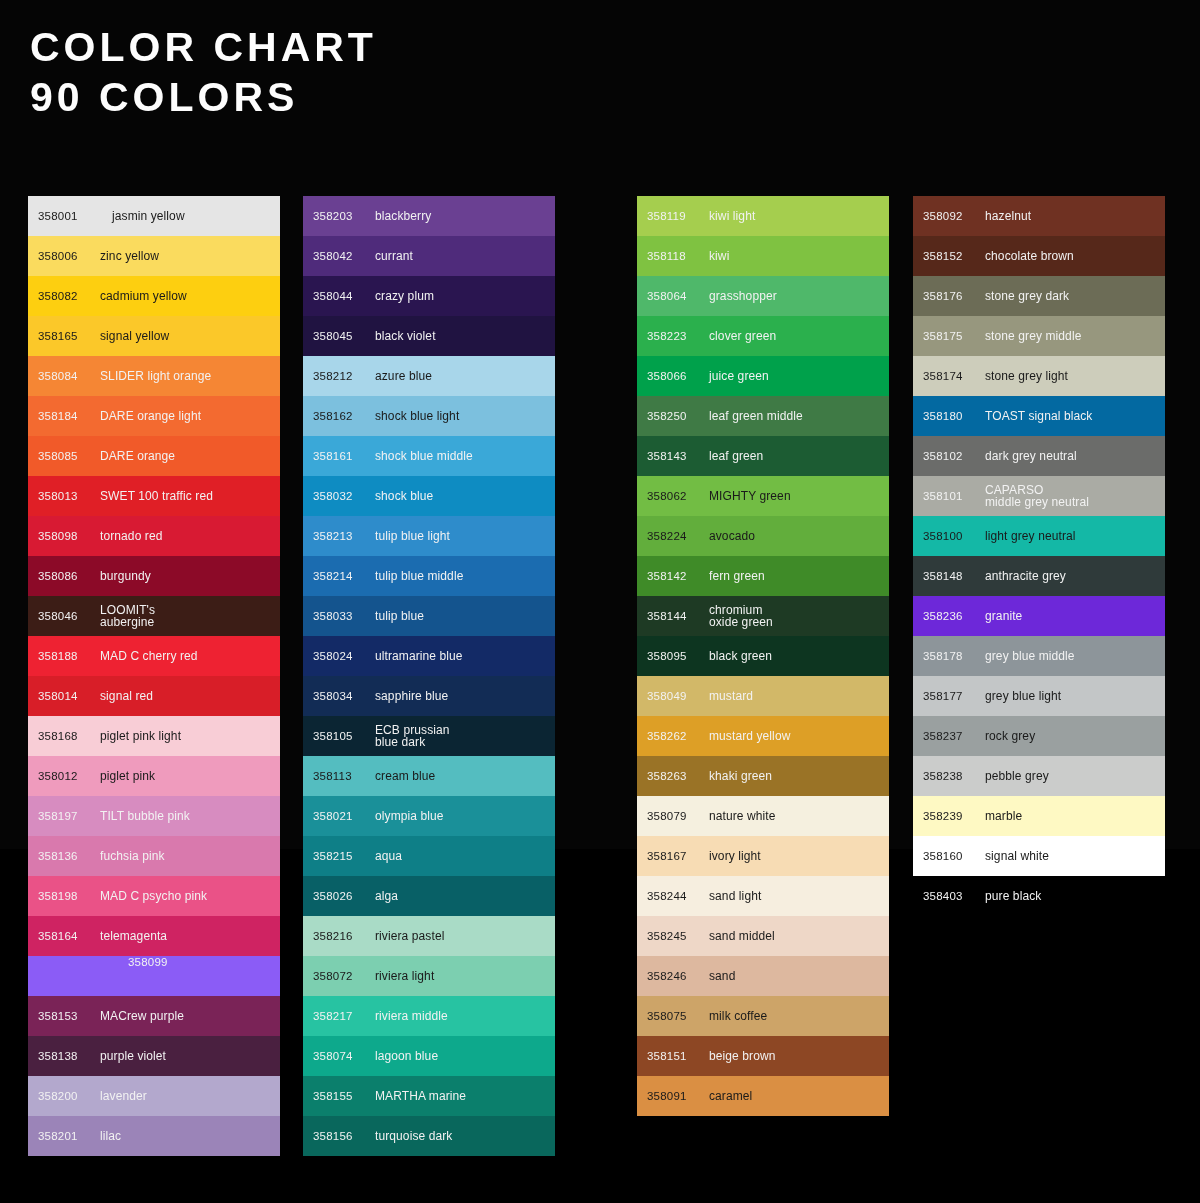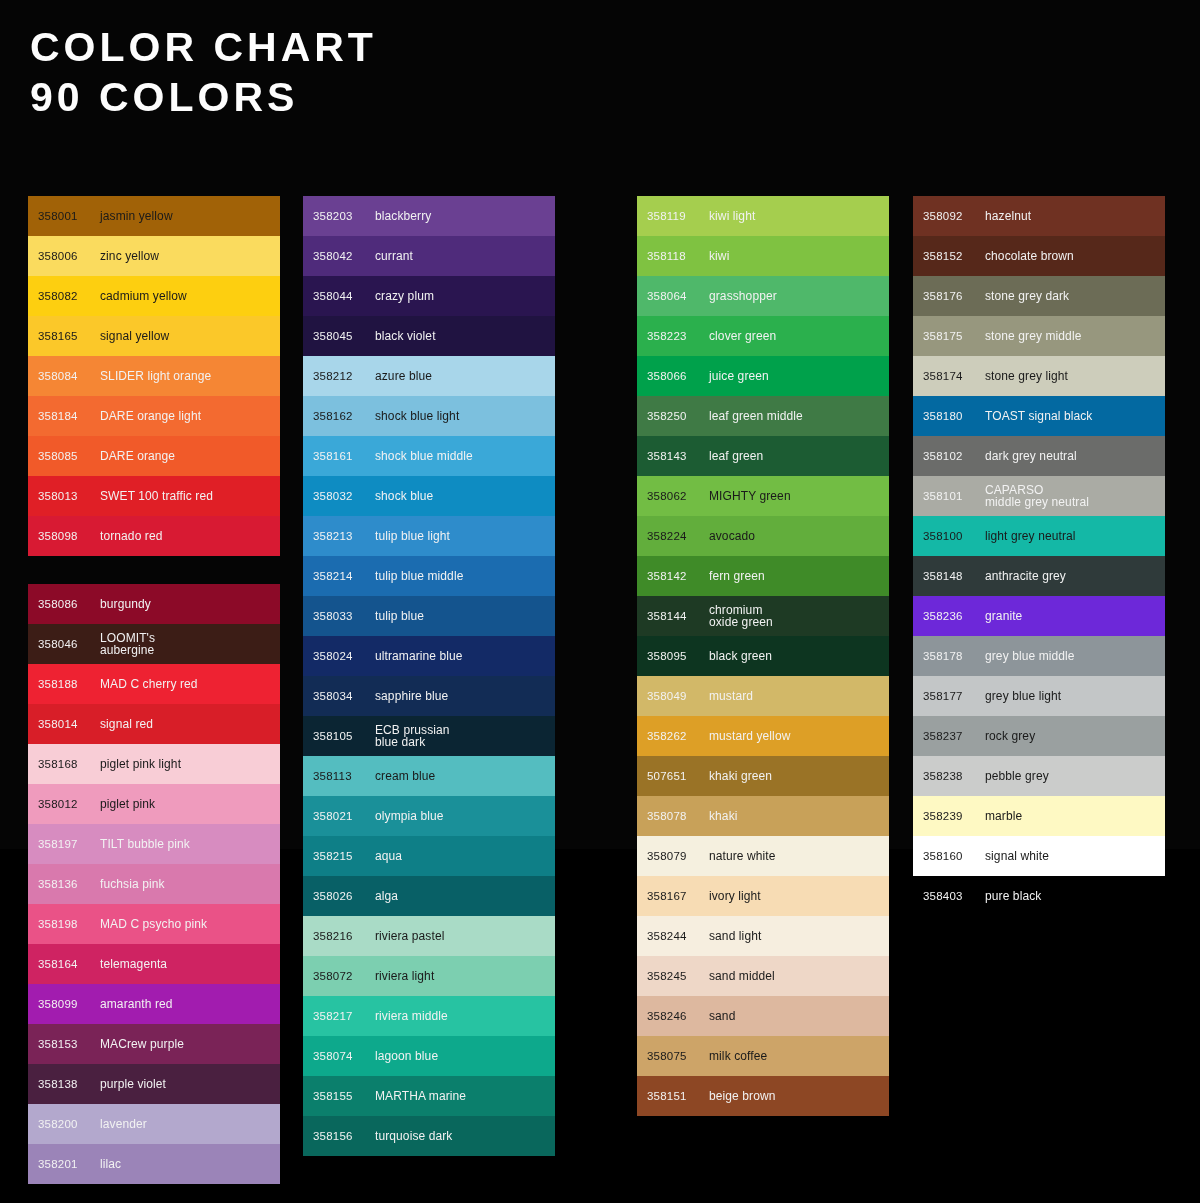--- a/index.html
+++ b/index.html
@@ -144,21 +144,21 @@
 
 <div id="page">
 
   <div class="header">
     <div class="line">COLOR CHART</div>
     <div class="line">90 COLORS</div>
   </div>
 
   <div class="columns" id="columns">
       <div class="column col-0">
-        <div class="swatch dark-text" style="background: #a16207;">
+        <div class="swatch dark-text" style="background: #e5e5e5; gap: 12px;">
           <span class="code">358001</span>
           <span class="nm">jasmin yellow</span>
         </div>
         <div class="swatch dark-text" style="background: rgb(250, 219, 94);">
           <span class="code">358006</span>
           <span class="nm">zinc yellow</span>
         </div>
         <div class="swatch dark-text" style="background: rgb(253, 207, 16);">
           <span class="code">358082</span>
           <span class="nm">cadmium yellow</span>
@@ -180,21 +180,21 @@
           <span class="nm">DARE orange</span>
         </div>
         <div class="swatch light-text" style="background: rgb(224, 31, 38);">
           <span class="code">358013</span>
           <span class="nm">SWET 100 traffic red</span>
         </div>
         <div class="swatch light-text" style="background: rgb(216, 26, 51);">
           <span class="code">358098</span>
           <span class="nm">tornado red</span>
         </div>
-        <div class="swatch light-text" style="background: rgb(140, 10, 40); margin-top: 28px;">
+        <div class="swatch light-text" style="background: rgb(140, 10, 40);">
           <span class="code">358086</span>
           <span class="nm">burgundy</span>
         </div>
         <div class="swatch light-text" style="background: rgb(60, 29, 22);">
           <span class="code">358046</span>
           <span class="nm">LOOMIT's
 aubergine</span>
         </div>
         <div class="swatch light-text" style="background: rgb(238, 34, 50);">
           <span class="code">358188</span>
@@ -221,21 +221,21 @@
           <span class="nm">fuchsia pink</span>
         </div>
         <div class="swatch light-text" style="background: rgb(234, 82, 135);">
           <span class="code">358198</span>
           <span class="nm">MAD C psycho pink</span>
         </div>
         <div class="swatch light-text" style="background: rgb(207, 35, 98);">
           <span class="code">358164</span>
           <span class="nm">telemagenta</span>
         </div>
-        <div class="swatch light-text" style="background: #a21caf;">
+        <div class="swatch light-text" style="background: #8b5cf6; flex-direction: column;">
           <span class="code">358099</span>
           <span class="nm">amaranth red</span>
         </div>
         <div class="swatch light-text" style="background: rgb(122, 35, 87);">
           <span class="code">358153</span>
           <span class="nm">MACrew purple</span>
         </div>
         <div class="swatch light-text" style="background: rgb(74, 32, 64);">
           <span class="code">358138</span>
           <span class="nm">purple violet</span>
@@ -400,26 +400,22 @@
         </div>
         <div class="swatch light-text" style="background: rgb(210, 184, 104);">
           <span class="code">358049</span>
           <span class="nm">mustard</span>
         </div>
         <div class="swatch light-text" style="background: rgb(221, 159, 38);">
           <span class="code">358262</span>
           <span class="nm">mustard yellow</span>
         </div>
         <div class="swatch light-text" style="background: rgb(154, 115, 38);">
-          <span class="code">507651</span>
+          <span class="code">358263</span>
           <span class="nm">khaki green</span>
-        </div>
-        <div class="swatch light-text" style="background: rgb(200, 161, 89);">
-          <span class="code">358078</span>
-          <span class="nm">khaki</span>
         </div>
         <div class="swatch dark-text" style="background: rgb(245, 240, 223);">
           <span class="code">358079</span>
           <span class="nm">nature white</span>
         </div>
         <div class="swatch dark-text" style="background: rgb(247, 220, 180);">
           <span class="code">358167</span>
           <span class="nm">ivory light</span>
         </div>
         <div class="swatch dark-text" style="background: rgb(246, 238, 223);">
@@ -434,20 +430,24 @@
           <span class="code">358246</span>
           <span class="nm">sand</span>
         </div>
         <div class="swatch dark-text" style="background: rgb(205, 164, 104);">
           <span class="code">358075</span>
           <span class="nm">milk coffee</span>
         </div>
         <div class="swatch light-text" style="background: rgb(141, 71, 36);">
           <span class="code">358151</span>
           <span class="nm">beige brown</span>
+        </div>
+        <div class="swatch dark-text" style="background: rgb(218, 143, 67);">
+          <span class="code">358091</span>
+          <span class="nm">caramel</span>
         </div>
       </div>
       <div class="column col-3">
         <div class="swatch light-text" style="background: rgb(111, 49, 34);">
           <span class="code">358092</span>
           <span class="nm">hazelnut</span>
         </div>
         <div class="swatch light-text" style="background: rgb(86, 40, 26);">
           <span class="code">358152</span>
           <span class="nm">chocolate brown</span>

